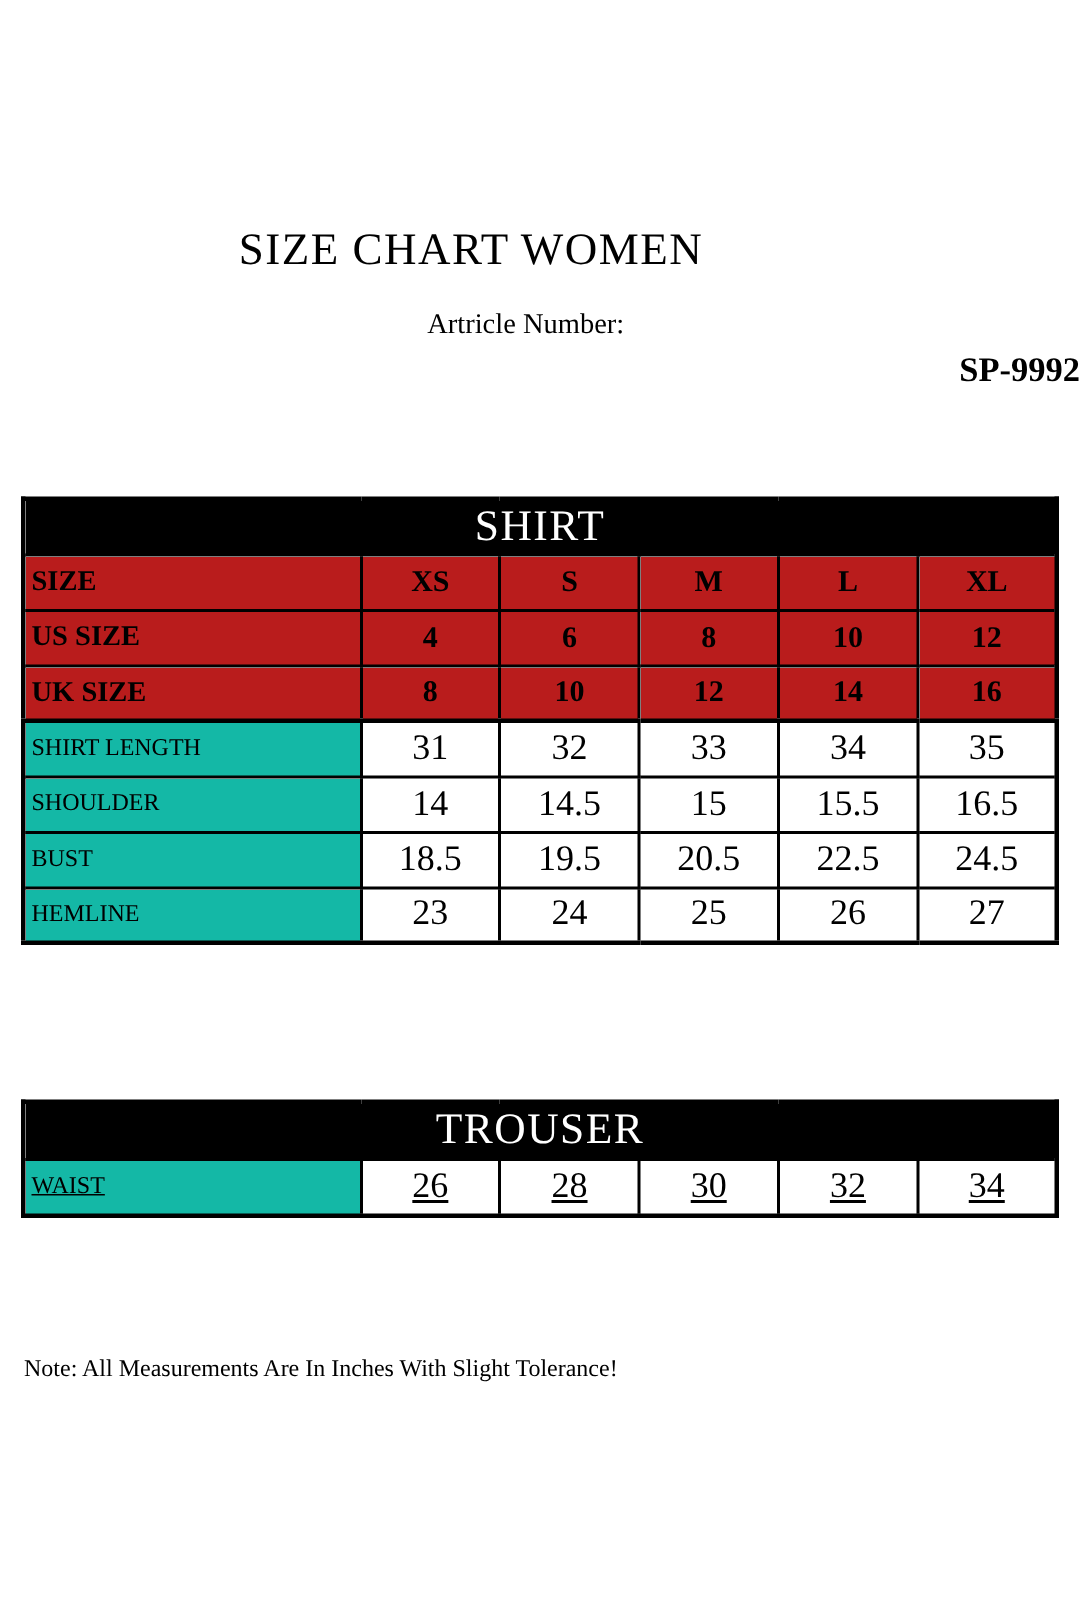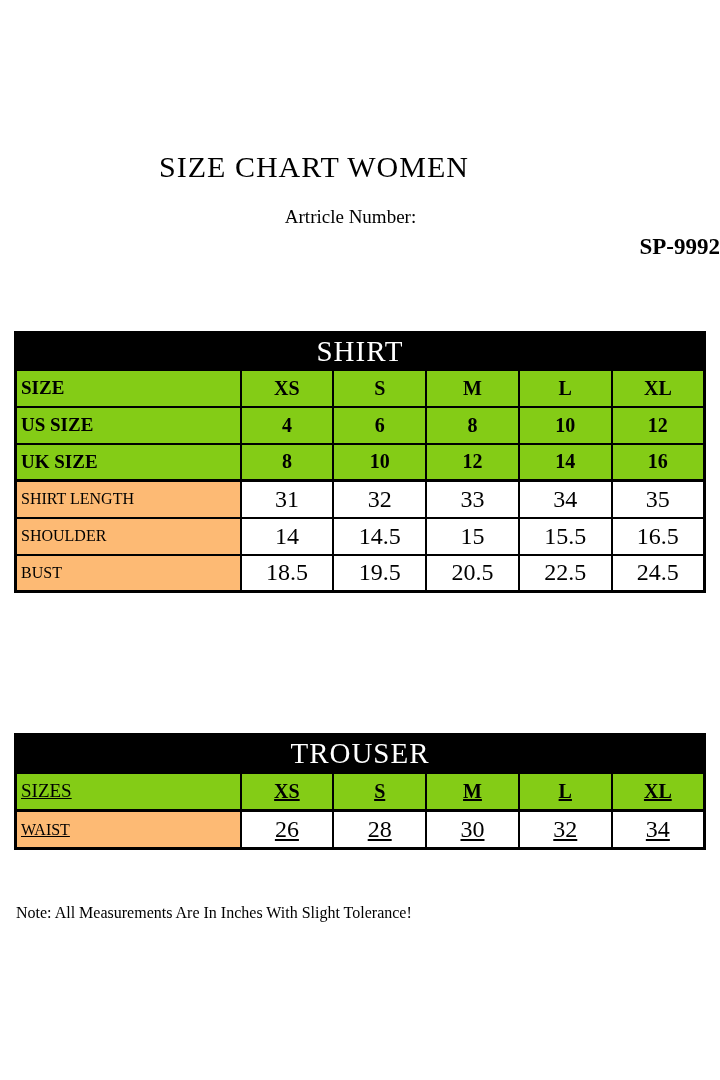--- a/index.html
+++ b/index.html
@@ -55,27 +55,27 @@
     height: 37px;
     vertical-align: middle;
     overflow: hidden;
     white-space: nowrap;
   }
   #trouser-table td { height: 38px; }
 
   td.label-cell {
     text-align: left;
     padding-left: 4px;
-    background: #fdba74;
+    background: #14b8a6;
   }
   td.val-cell {
     text-align: center;
     font-size: 24px;
   }
-  tr.shaded td { background: #84cc16; }
+  tr.shaded td { background: #b91c1c; }
   tr.bold-vals td.val-cell { font-weight: bold; font-size: 20px; }
   .lbl-bold { font-size: 19px; font-weight: bold; }
   .lbl-plain { font-size: 19px; font-weight: normal; }
   .lbl-measure { font-size: 16px; font-weight: normal; }
   tr.thick-bottom td { border-bottom-width: 3px; }
 
   .note {
     position: absolute; top: 903px; left: 16px;
     font-size: 16px; line-height: 1.2;
   }
@@ -143,43 +143,43 @@
         <td class="val-cell">16.5</td>
       </tr>
       <tr>
         <td class="label-cell lbl-measure">BUST</td>
         <td class="val-cell">18.5</td>
         <td class="val-cell">19.5</td>
         <td class="val-cell">20.5</td>
         <td class="val-cell">22.5</td>
         <td class="val-cell">24.5</td>
       </tr>
+      <tr class="thick-bottom">
+        <td class="label-cell lbl-measure">HEMLINE</td>
+        <td class="val-cell">23</td>
+        <td class="val-cell">24</td>
+        <td class="val-cell">25</td>
+        <td class="val-cell">26</td>
+        <td class="val-cell">27</td>
+      </tr>
     </tbody>
   </table>
 
   <table class="size-table" id="trouser-table">
     <colgroup>
       <col class="c-label">
         <col>
         <col>
         <col>
         <col>
         <col>
     </colgroup>
     <tbody>
       <tr>
         <td class="table-title-cell" colspan="6">TROUSER</td>
-      </tr>
-      <tr class="shaded bold-vals thick-bottom">
-        <td class="label-cell lbl-plain">SIZES</td>
-        <td class="val-cell">XS</td>
-        <td class="val-cell">S</td>
-        <td class="val-cell">M</td>
-        <td class="val-cell">L</td>
-        <td class="val-cell">XL</td>
       </tr>
       <tr>
         <td class="label-cell lbl-measure">WAIST</td>
         <td class="val-cell">26</td>
         <td class="val-cell">28</td>
         <td class="val-cell">30</td>
         <td class="val-cell">32</td>
         <td class="val-cell">34</td>
       </tr>
     </tbody>

